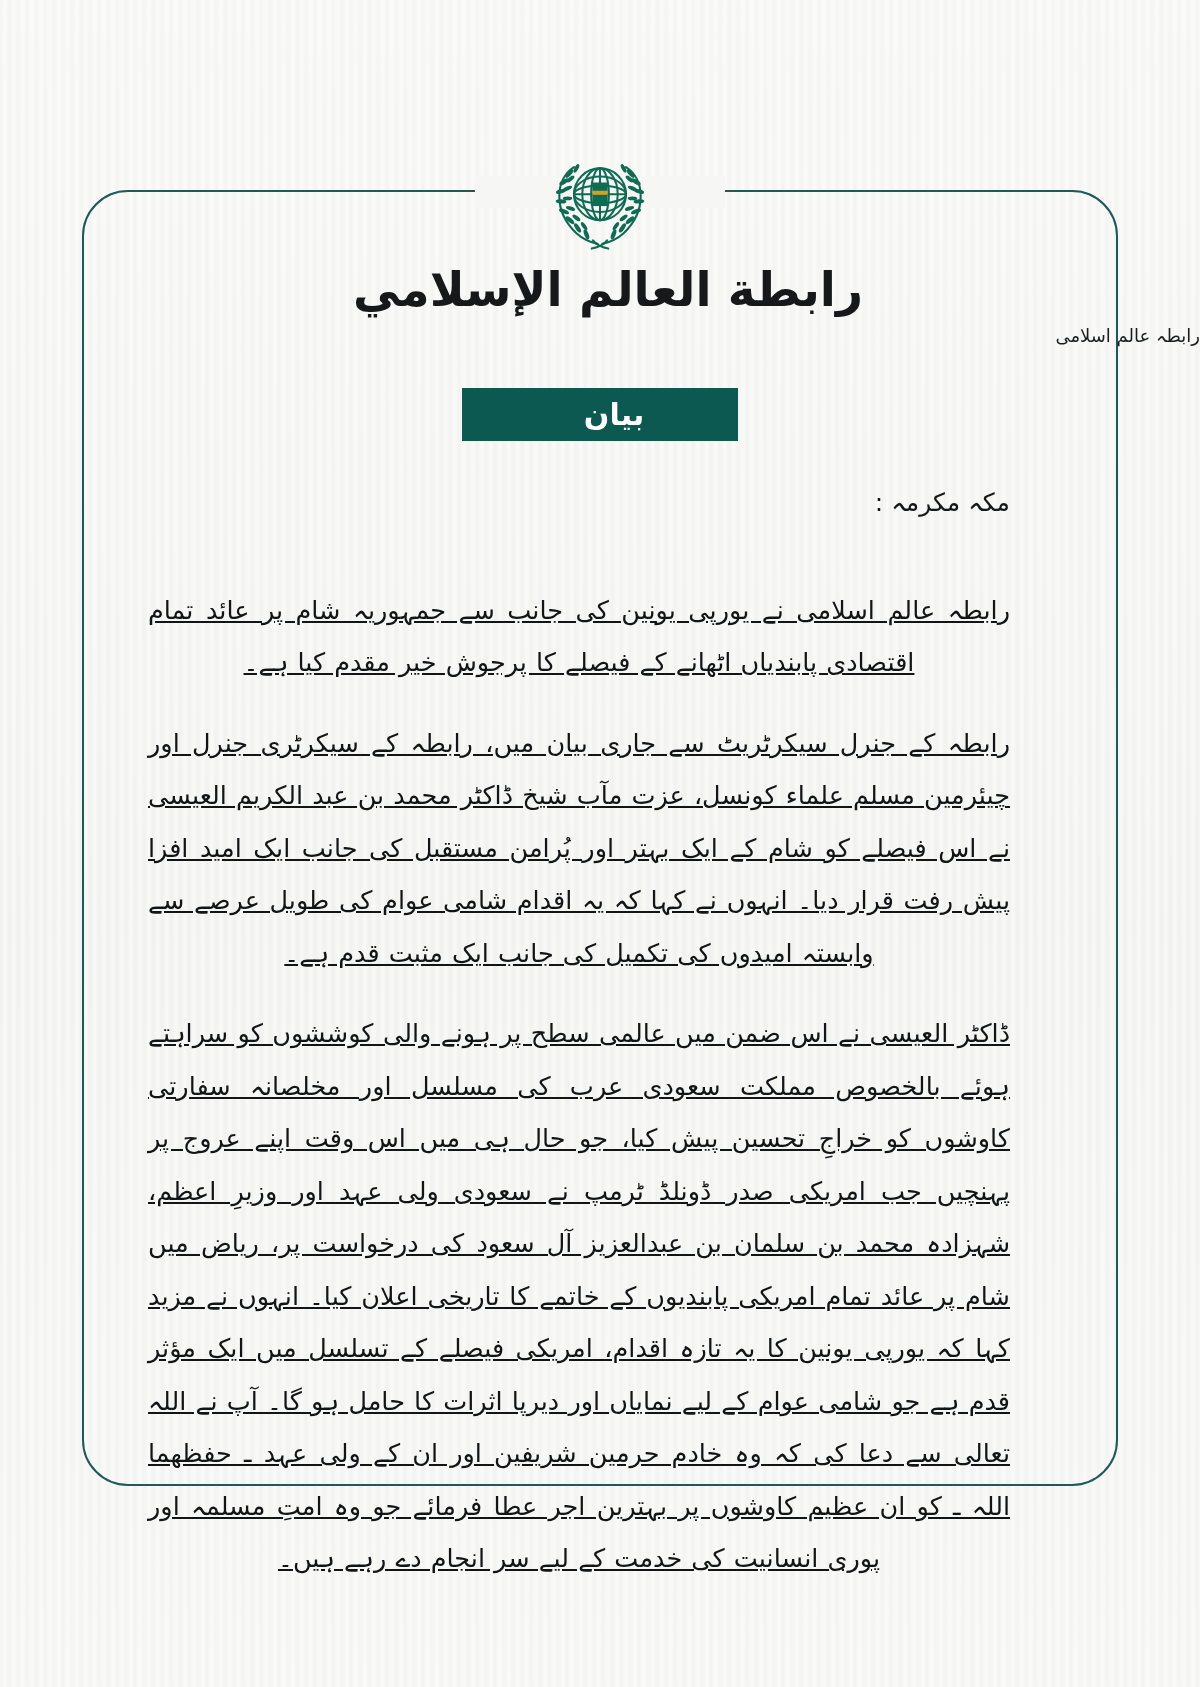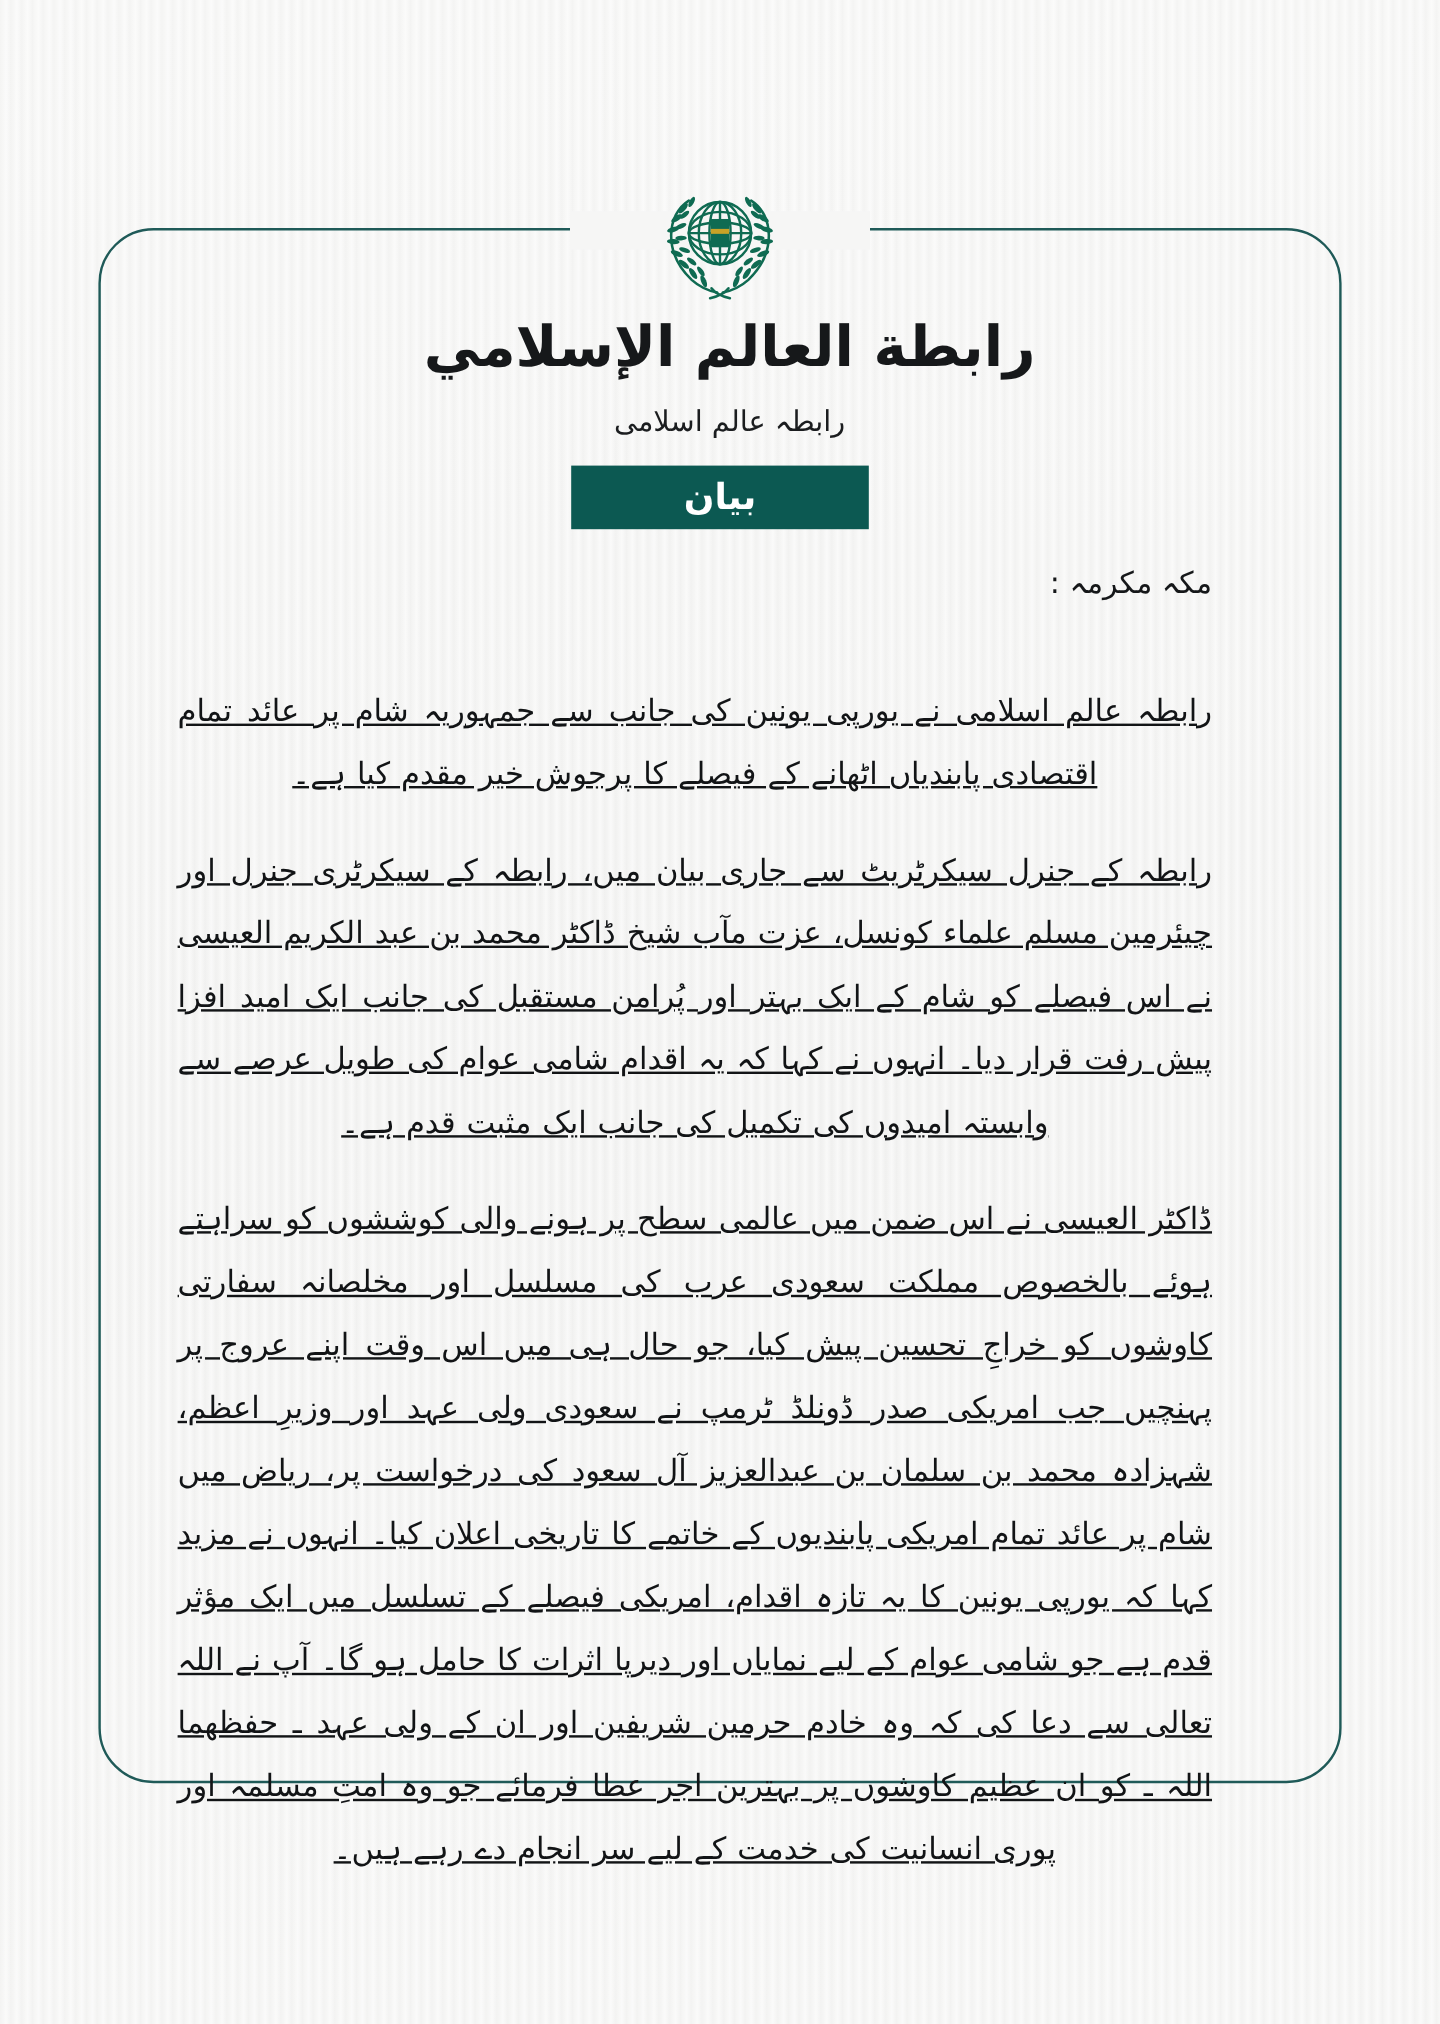--- a/index.html
+++ b/index.html
@@ -82,54 +82,56 @@
     font-family: "DejaVu Sans", "Liberation Sans", sans-serif;
     font-size: 47px;
     font-weight: 700;
     color: #16181a;
     letter-spacing: 0px;
     line-height: 1.18;
     direction: rtl;
   }
   .wordmark-ur {
     font-family: "DejaVu Sans", "Liberation Sans", sans-serif;
-    font-size: 24px;
+    font-size: 18px;
     font-weight: 400;
     color: #1b1d1f;
     letter-spacing: 5px;
-    margin-top: 20px;
-    direction: rtl;
+    margin-top: 8px;
+    direction: rtl;
+    text-align: right;
   }
 
   
   .banner {
     position: absolute;
     top: 388px;
     left: 50%;
     transform: translateX(-50%);
     width: 248px;
     height: 53px;
     background: #0c5952;
     display: flex;
     align-items: center;
     justify-content: center;
     z-index: 5;
+    padding-left: 28px;
   }
   .banner-text {
     color: #ffffff;
     font-size: 30px;
     font-weight: 600;
     direction: rtl;
     font-family: "DejaVu Sans", "Liberation Sans", sans-serif;
   }
 
   
   .body-area {
     position: absolute;
-    top: 467px;
+    top: 484px;
     left: 148px;
     width: 862px;
     z-index: 5;
     direction: rtl;
     text-align: right;
   }
   .dateline {
     font-size: 25px;
     color: #151719;
     margin: 0 0 62px 0;

